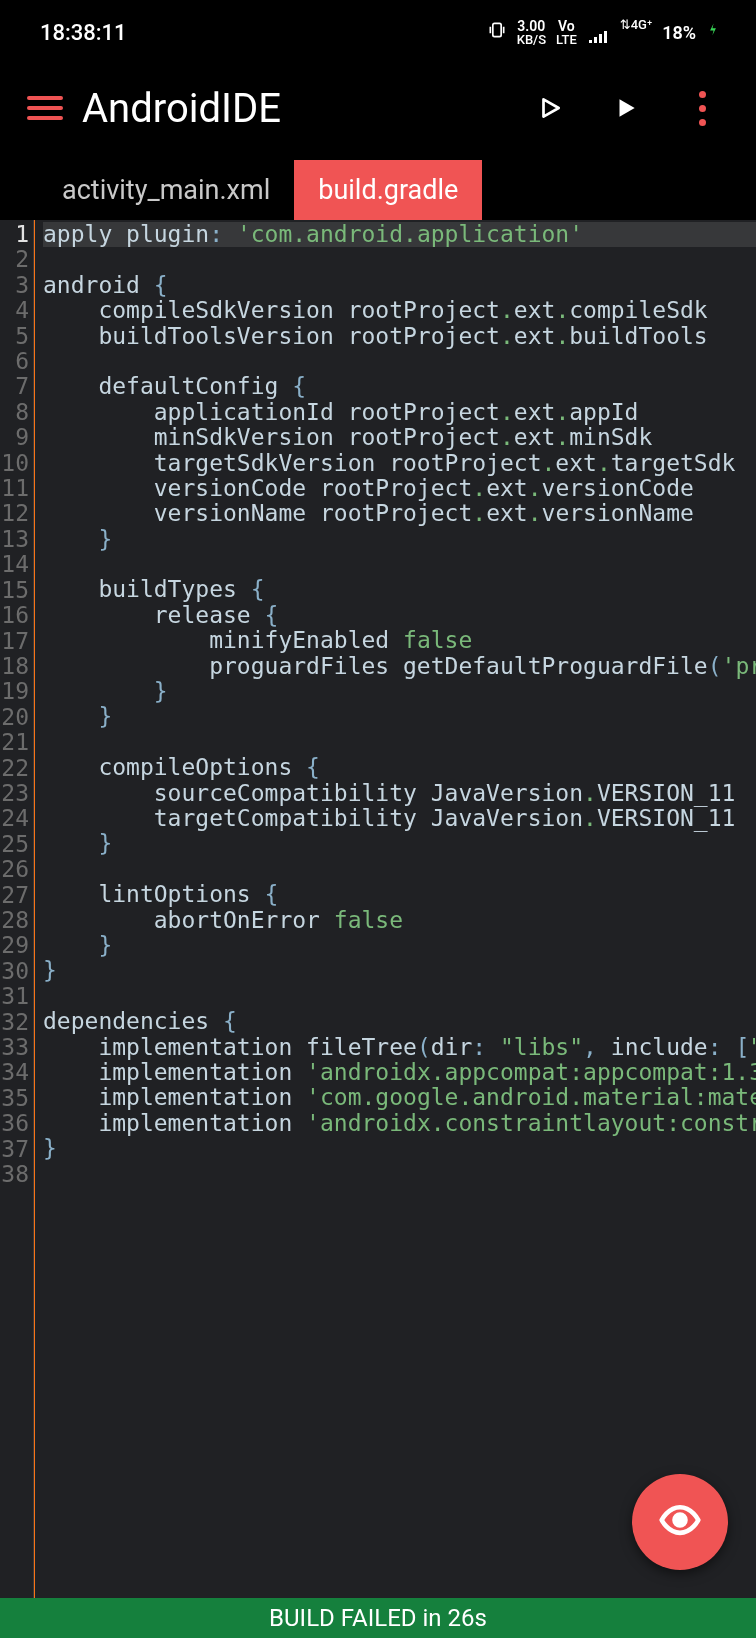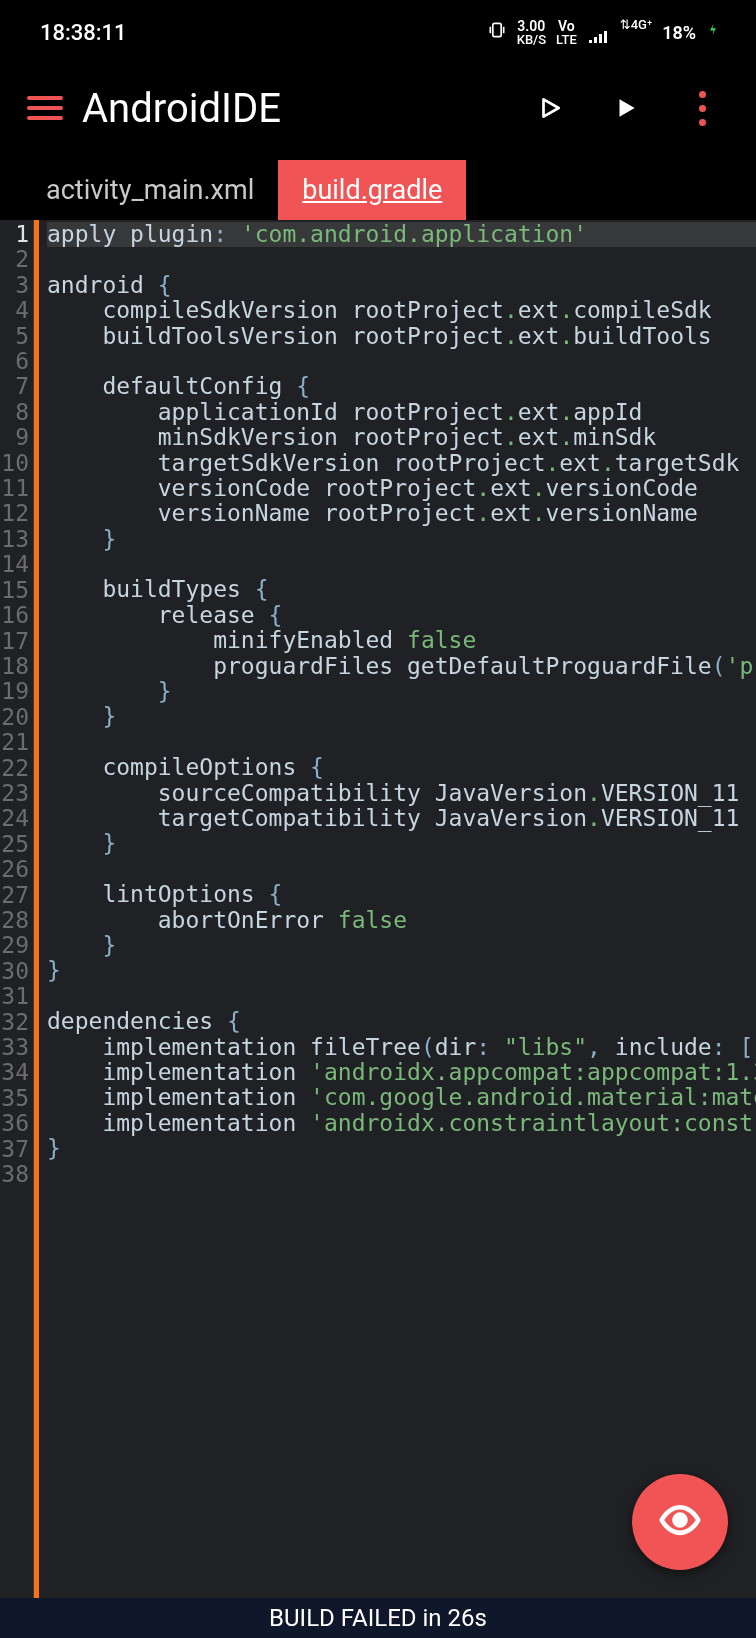--- a/index.html
+++ b/index.html
@@ -47,33 +47,32 @@
     width: 60px; height: 60px;
     display:flex; align-items:center; justify-content:center;
     cursor:pointer;
   }
   .dots { display:flex; flex-direction:column; gap:7px; }
   .dots span { width:7px; height:7px; border-radius:50%; background:#f05454; }
   .tabs {
     height: 60px;
     display:flex;
     align-items:stretch;
-    padding-left: 22px;
+    padding-left: 38px;
   }
   .tab {
     display:flex; align-items:center; justify-content:center;
     padding: 0 24px;
     font-size: 27px;
     color:#c9c9c9;
     cursor:pointer;
   }
   .tab.active {
     background:#f05454;
     color:#fff;
-    text-decoration:underline;
   }
   .editor-area {
     position: relative;
     background:#202124;
     height: calc(1638px - 56px - 104px - 60px - 40px);
     overflow:hidden;
   }
   .editor {
     display:flex;
     height: 100%;
@@ -91,21 +90,21 @@
     border-right: 1px solid #3b3b3b;
   }
   .gutter div { padding-right: 4px; }
   .gutter .current { color:#e2e2e2; }
   .code {
     flex:1;
     padding-left: 8px;
     padding-top: 2px;
     overflow:hidden;
     position:relative;
-    border-left: 5px solid #f97316;
+    border-left: 1px solid #f97316;
   }
   .code .line { height:25.4px; }
   .line.highlight { background:#37383a; }  
   .tk-p { color:#8ab0c9; }  
   .tk-s { color:#7ab97a; }  
   .tk-b { color:#7ab97a;margin-top:25px; }  
   .tk-d { color:#7ab97a; }  
   .tk-n { color:#c6d6e0; }  
 
   .fab {
@@ -114,21 +113,21 @@
     bottom: 28px;
     width: 96px; height: 96px;
     border-radius: 50%;
     background:#f05454;
     display:flex; align-items:center; justify-content:center;
     box-shadow: 0 4px 12px rgba(0,0,0,.5);
     cursor:pointer;
   }
   .build-bar {
     height: 40px;
-    background:#0f172a;
+    background:#15803d;
     color:#fff;
     display:flex; align-items:center; justify-content:center;
     font-size: 24px;
     font-family: -apple-system, Roboto, sans-serif;
   }
 </style>
 </head>
 <body>
 
 <div class="status-bar">

